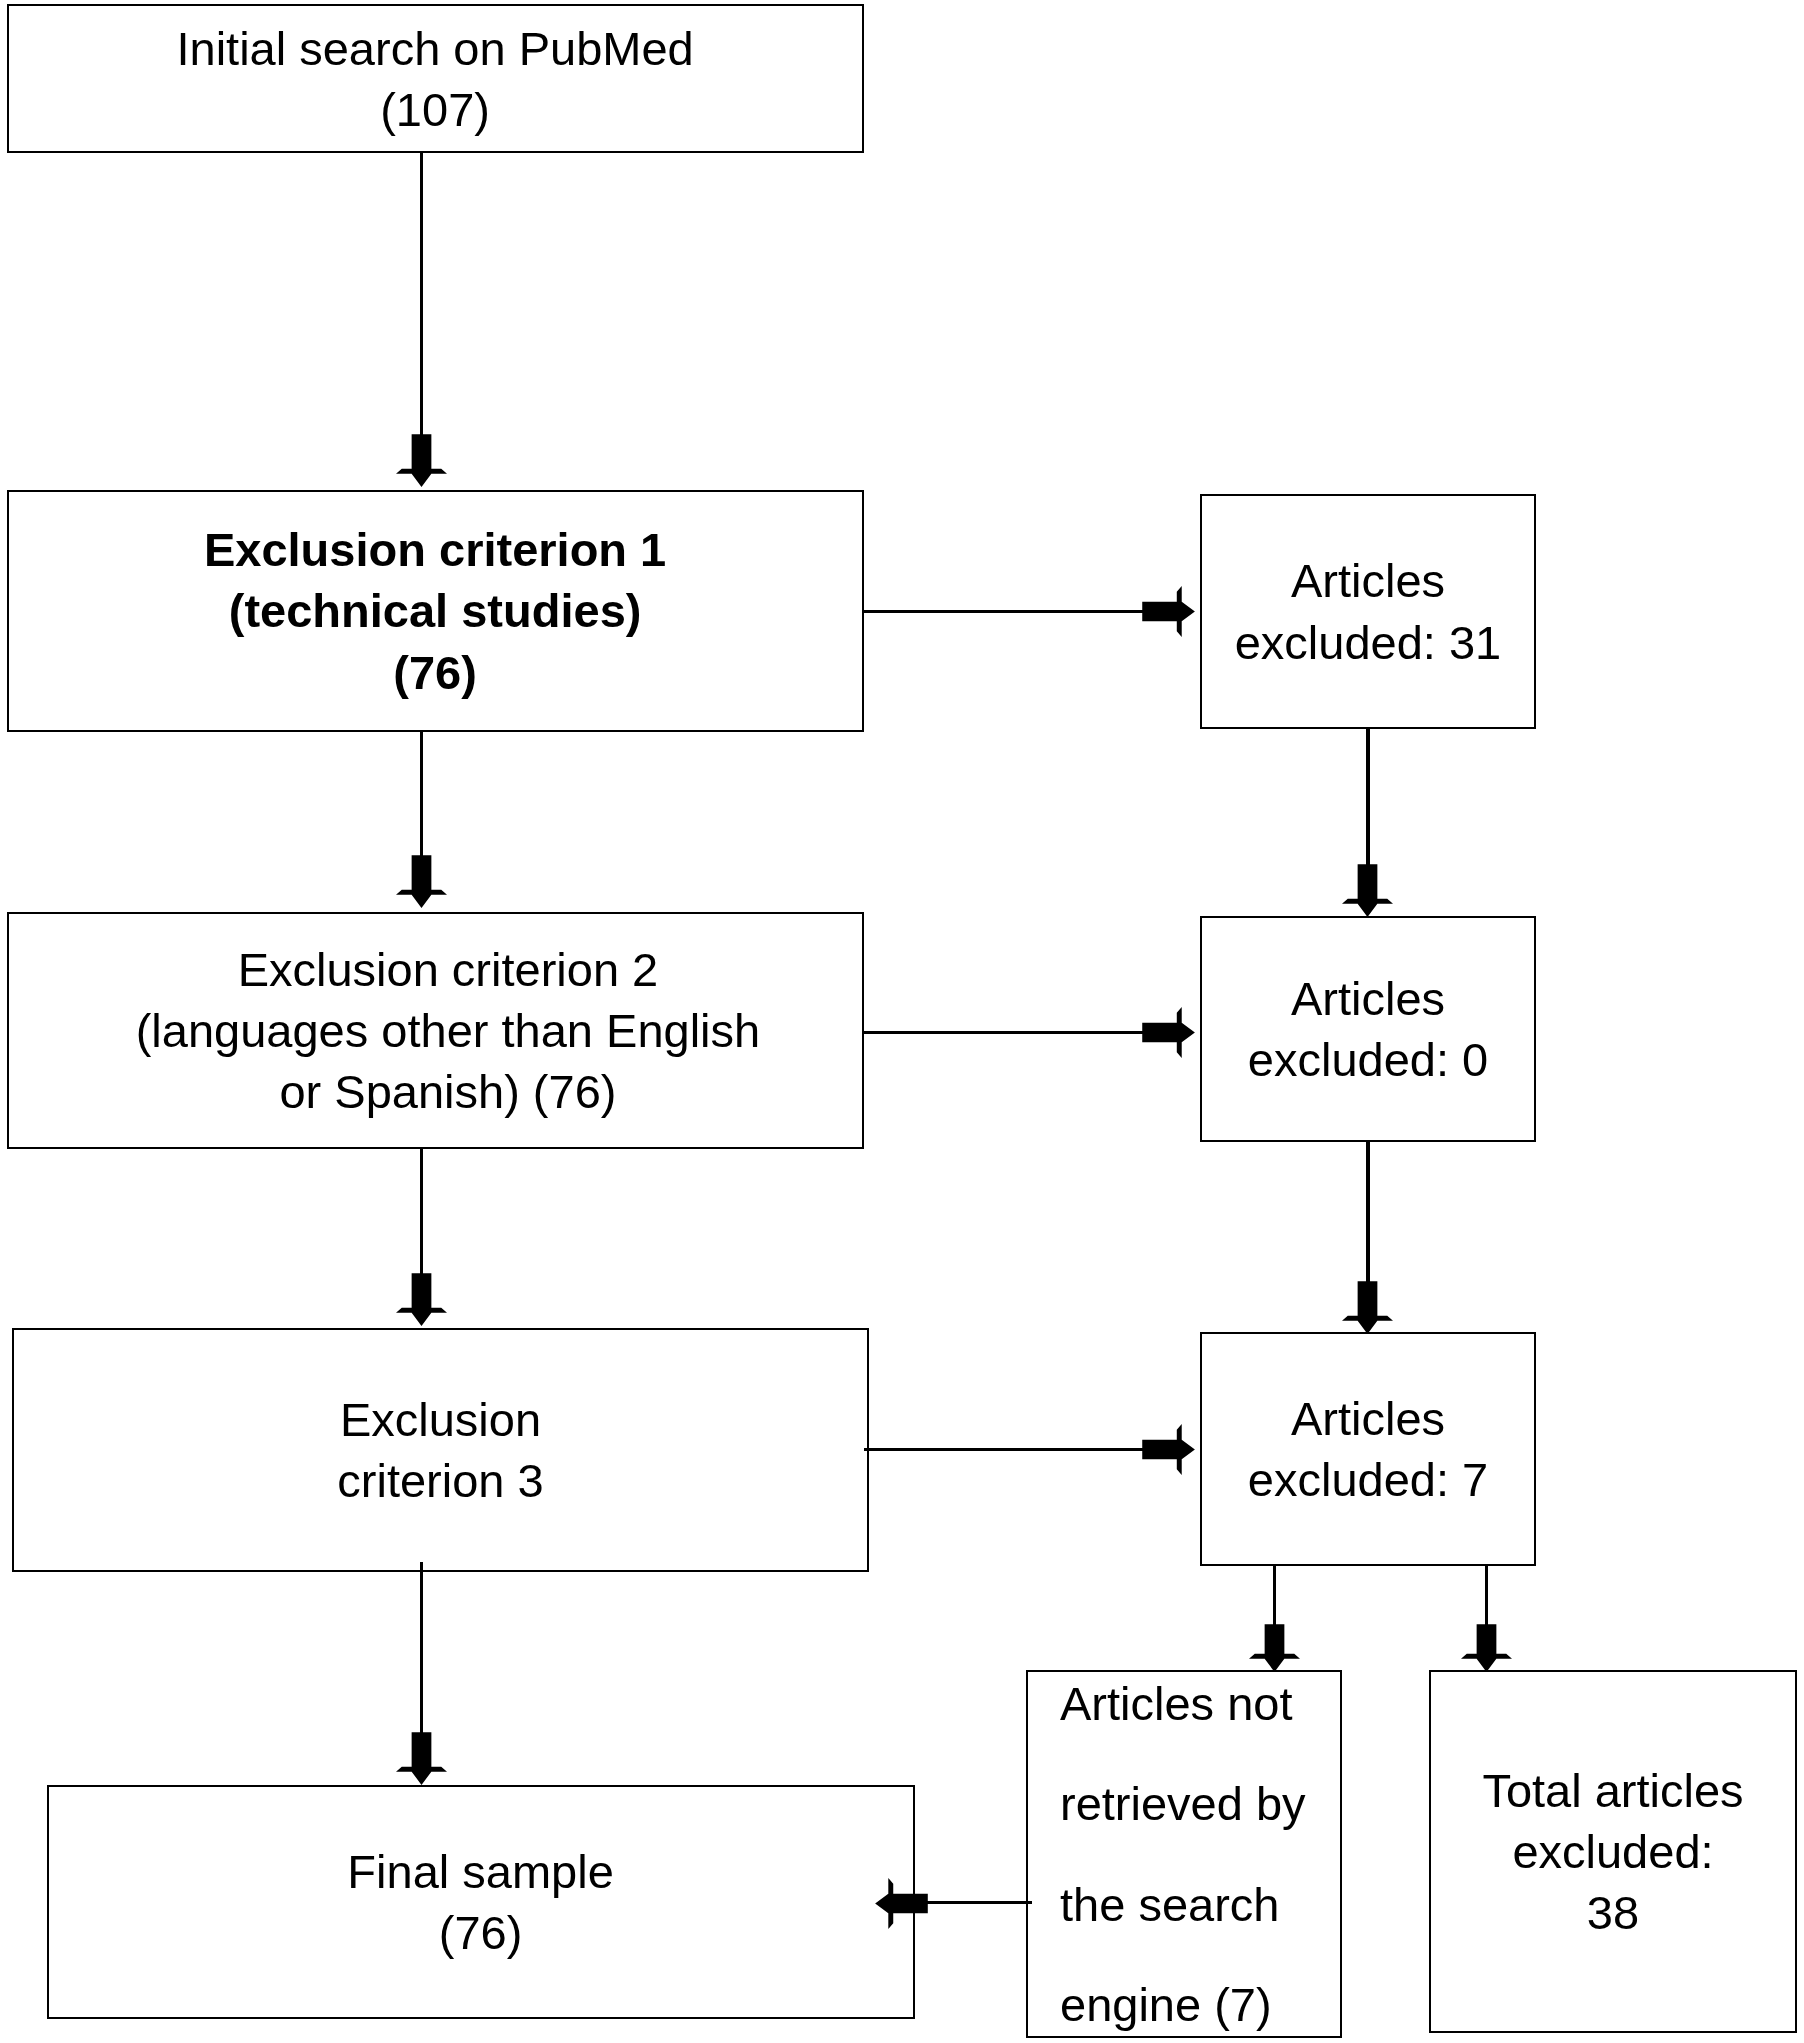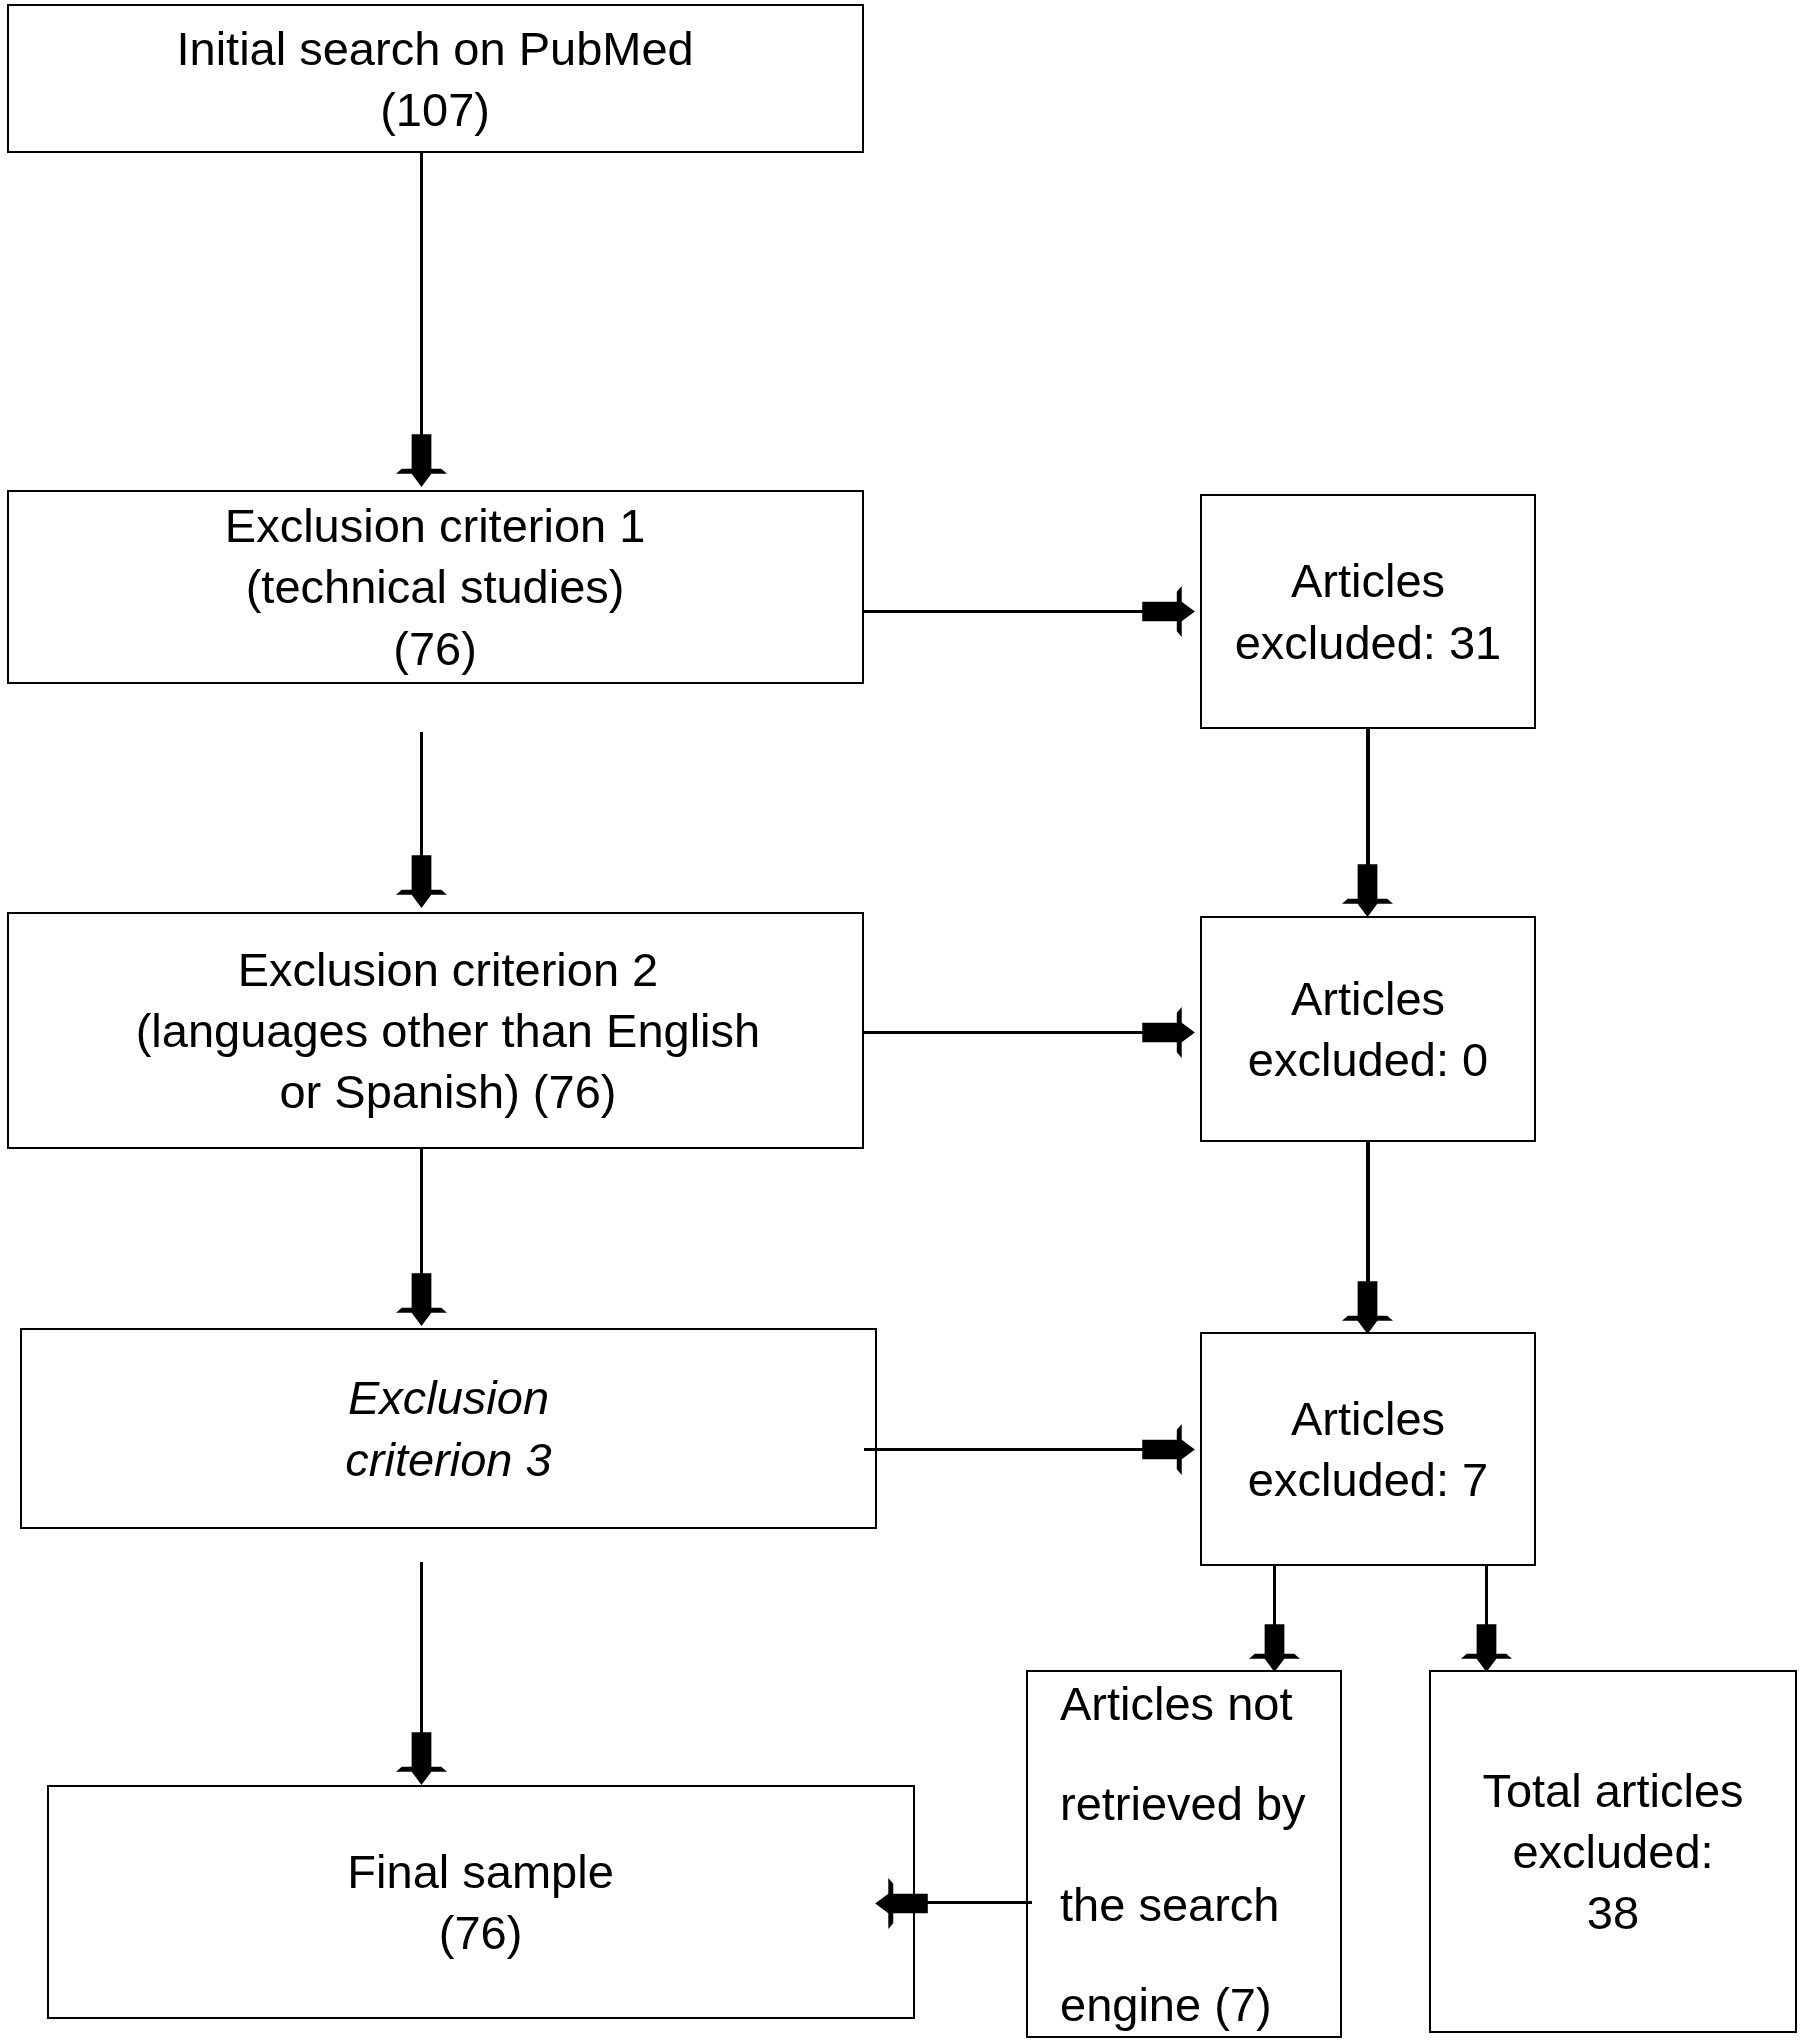--- a/index.html
+++ b/index.html
@@ -52,33 +52,33 @@
 </head>
 <body>
 
 <div id="canvas">
 
   <div class="node" style="left:6.6px; top:4.1px; width:857px; height:149px;">
     <span class="ln">Initial search on PubMed</span>
     <span class="ln">(107)</span>
   </div>
 
-  <div class="node" style="left:6.6px; top:490px; width:857px; height:194px;">
+  <div class="node" style="left:6.6px; top:490px; width:857px; height:242px;font-weight:bold;">
     <span class="ln">Exclusion criterion 1</span>
     <span class="ln">(technical studies)</span>
     <span class="ln">(76)</span>
   </div>
 
   <div class="node" style="left:6.6px; top:912px; width:857px; height:237px;padding-left:34px;">
     <span class="ln">Exclusion criterion 2</span>
     <span class="ln">(languages other than English</span>
     <span class="ln">or Spanish) (76)</span>
   </div>
 
-  <div class="node" style="left:20px; top:1328px; width:857px; height:201px;font-style:italic;">
+  <div class="node" style="left:12px; top:1328px; width:857px; height:244px;">
     <span class="ln">Exclusion</span>
     <span class="ln">criterion 3</span>
   </div>
 
   <div class="node" style="left:6.6px; top:1785px; width:868px; height:234px;margin-left:40px;">
     <span class="ln">Final sample</span>
     <span class="ln">(76)</span>
   </div>
 
   <div class="node" style="left:1200px; top:494px; width:336px; height:235px;">

